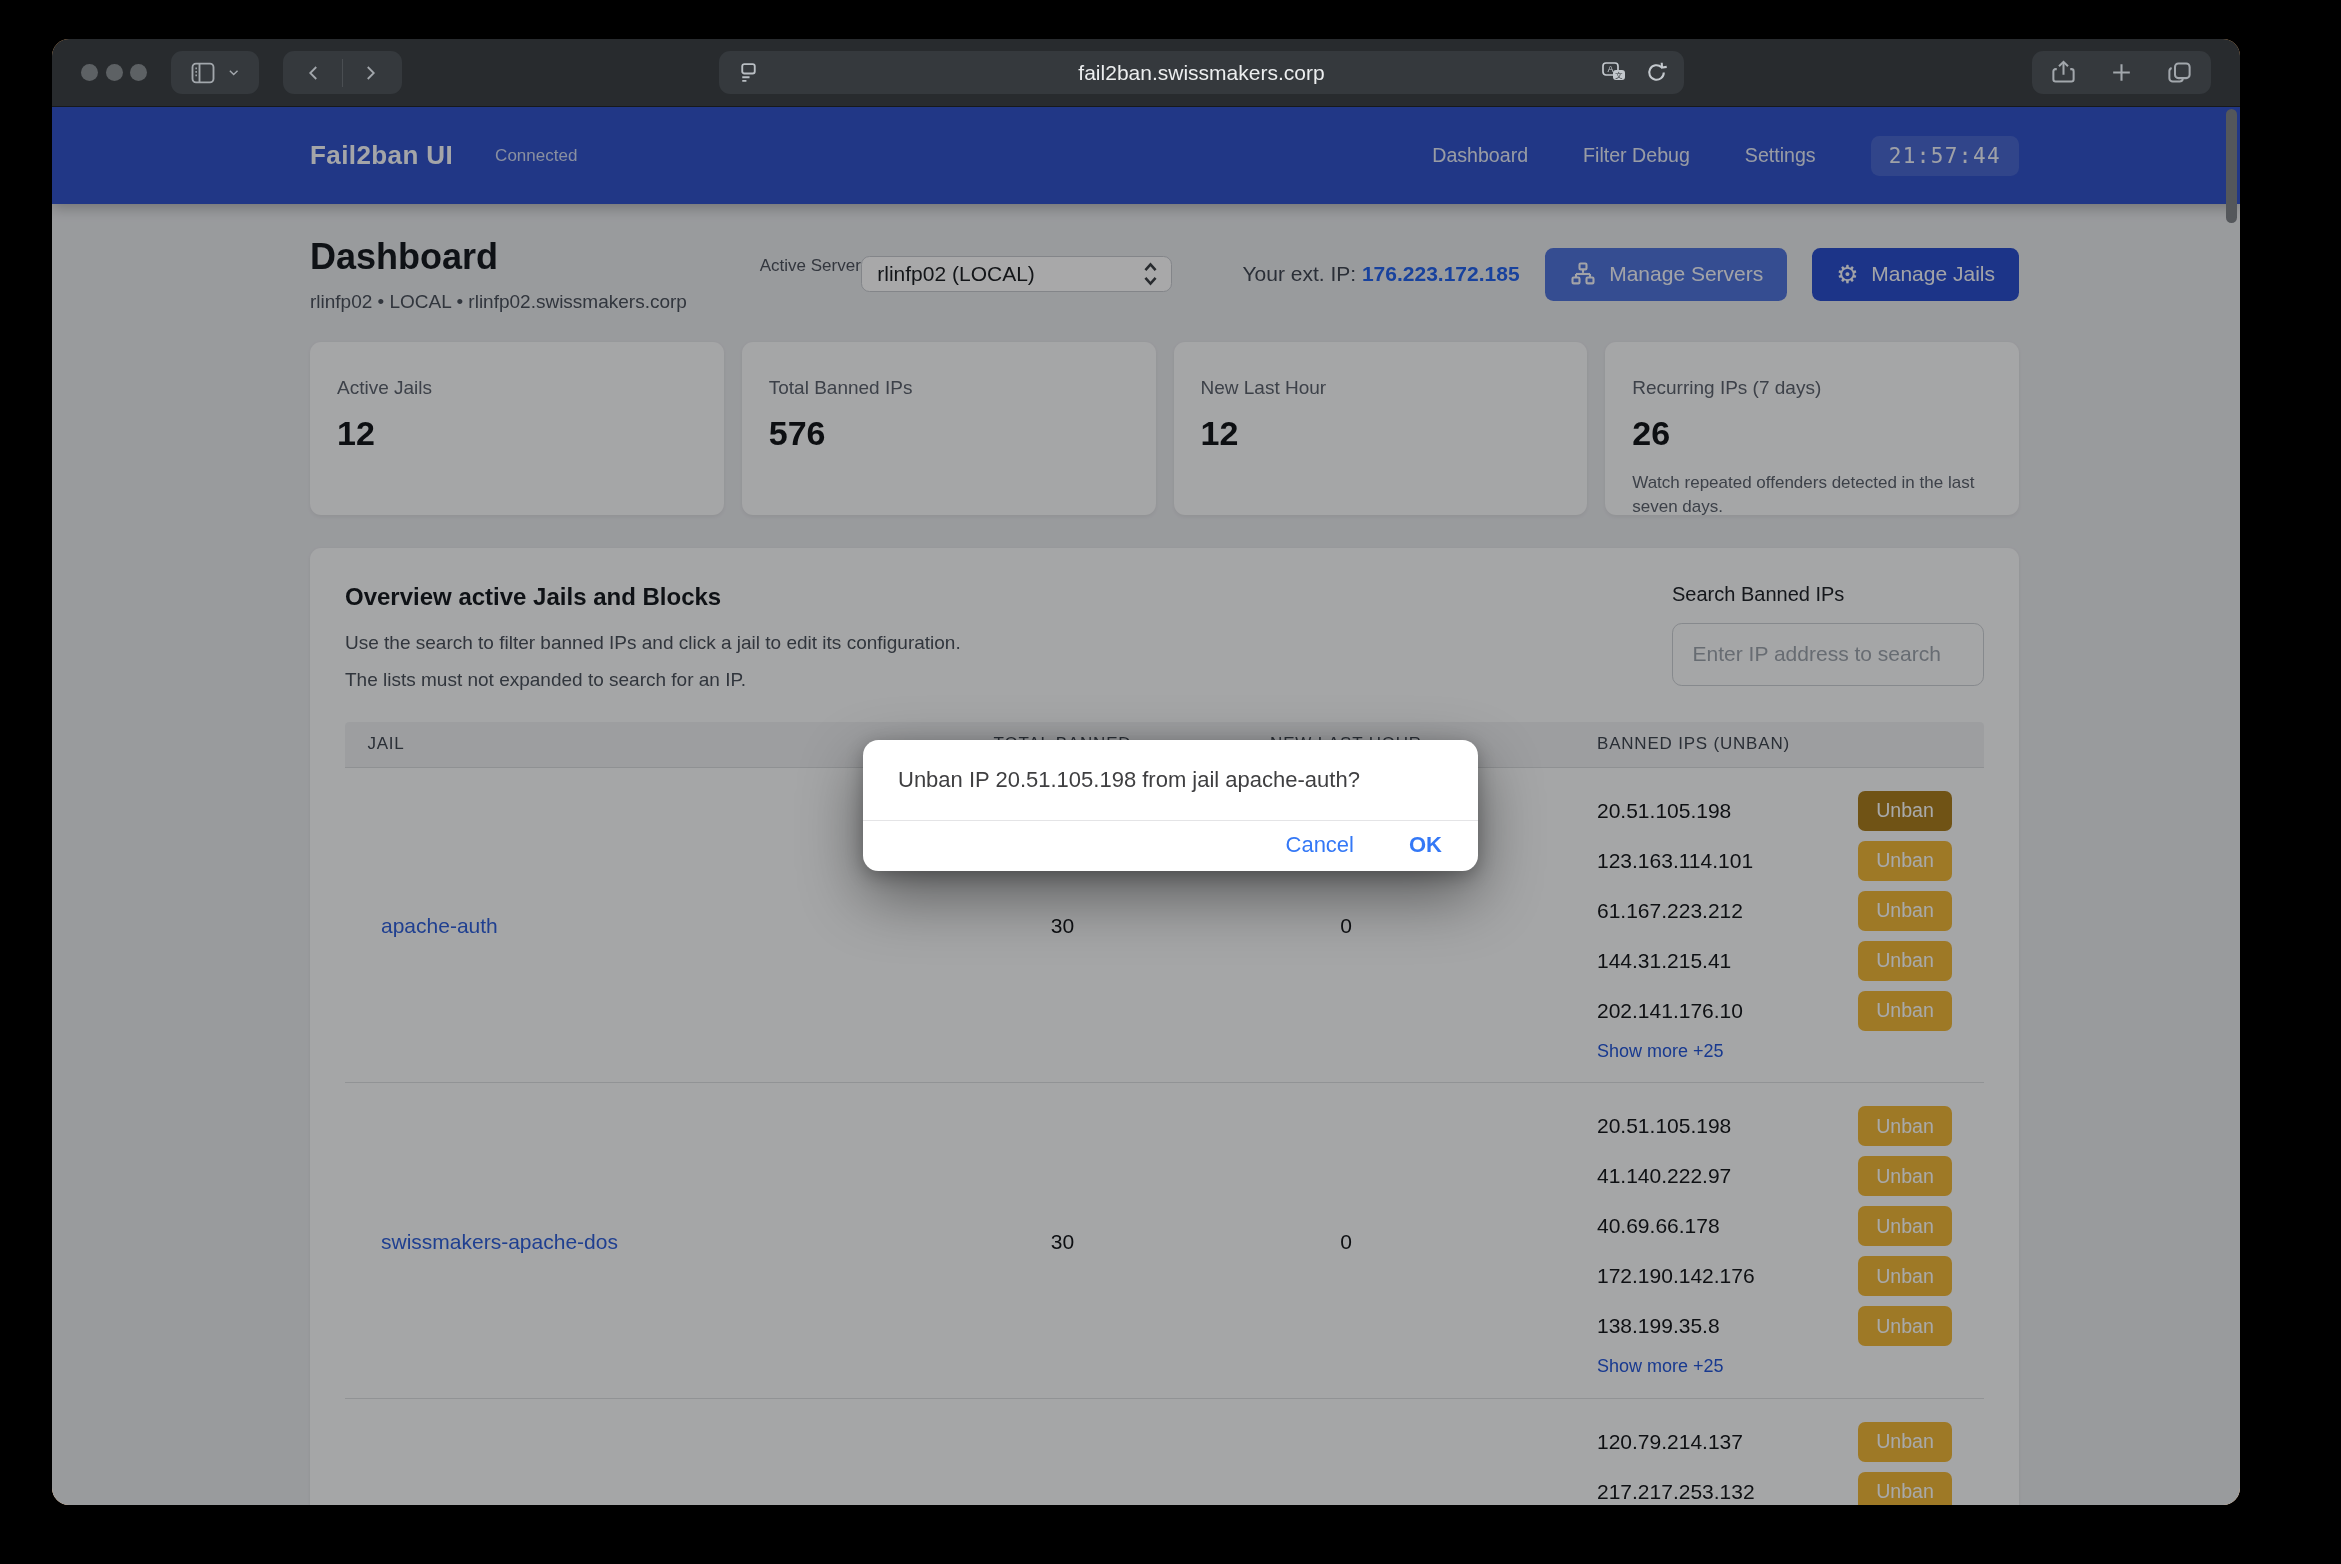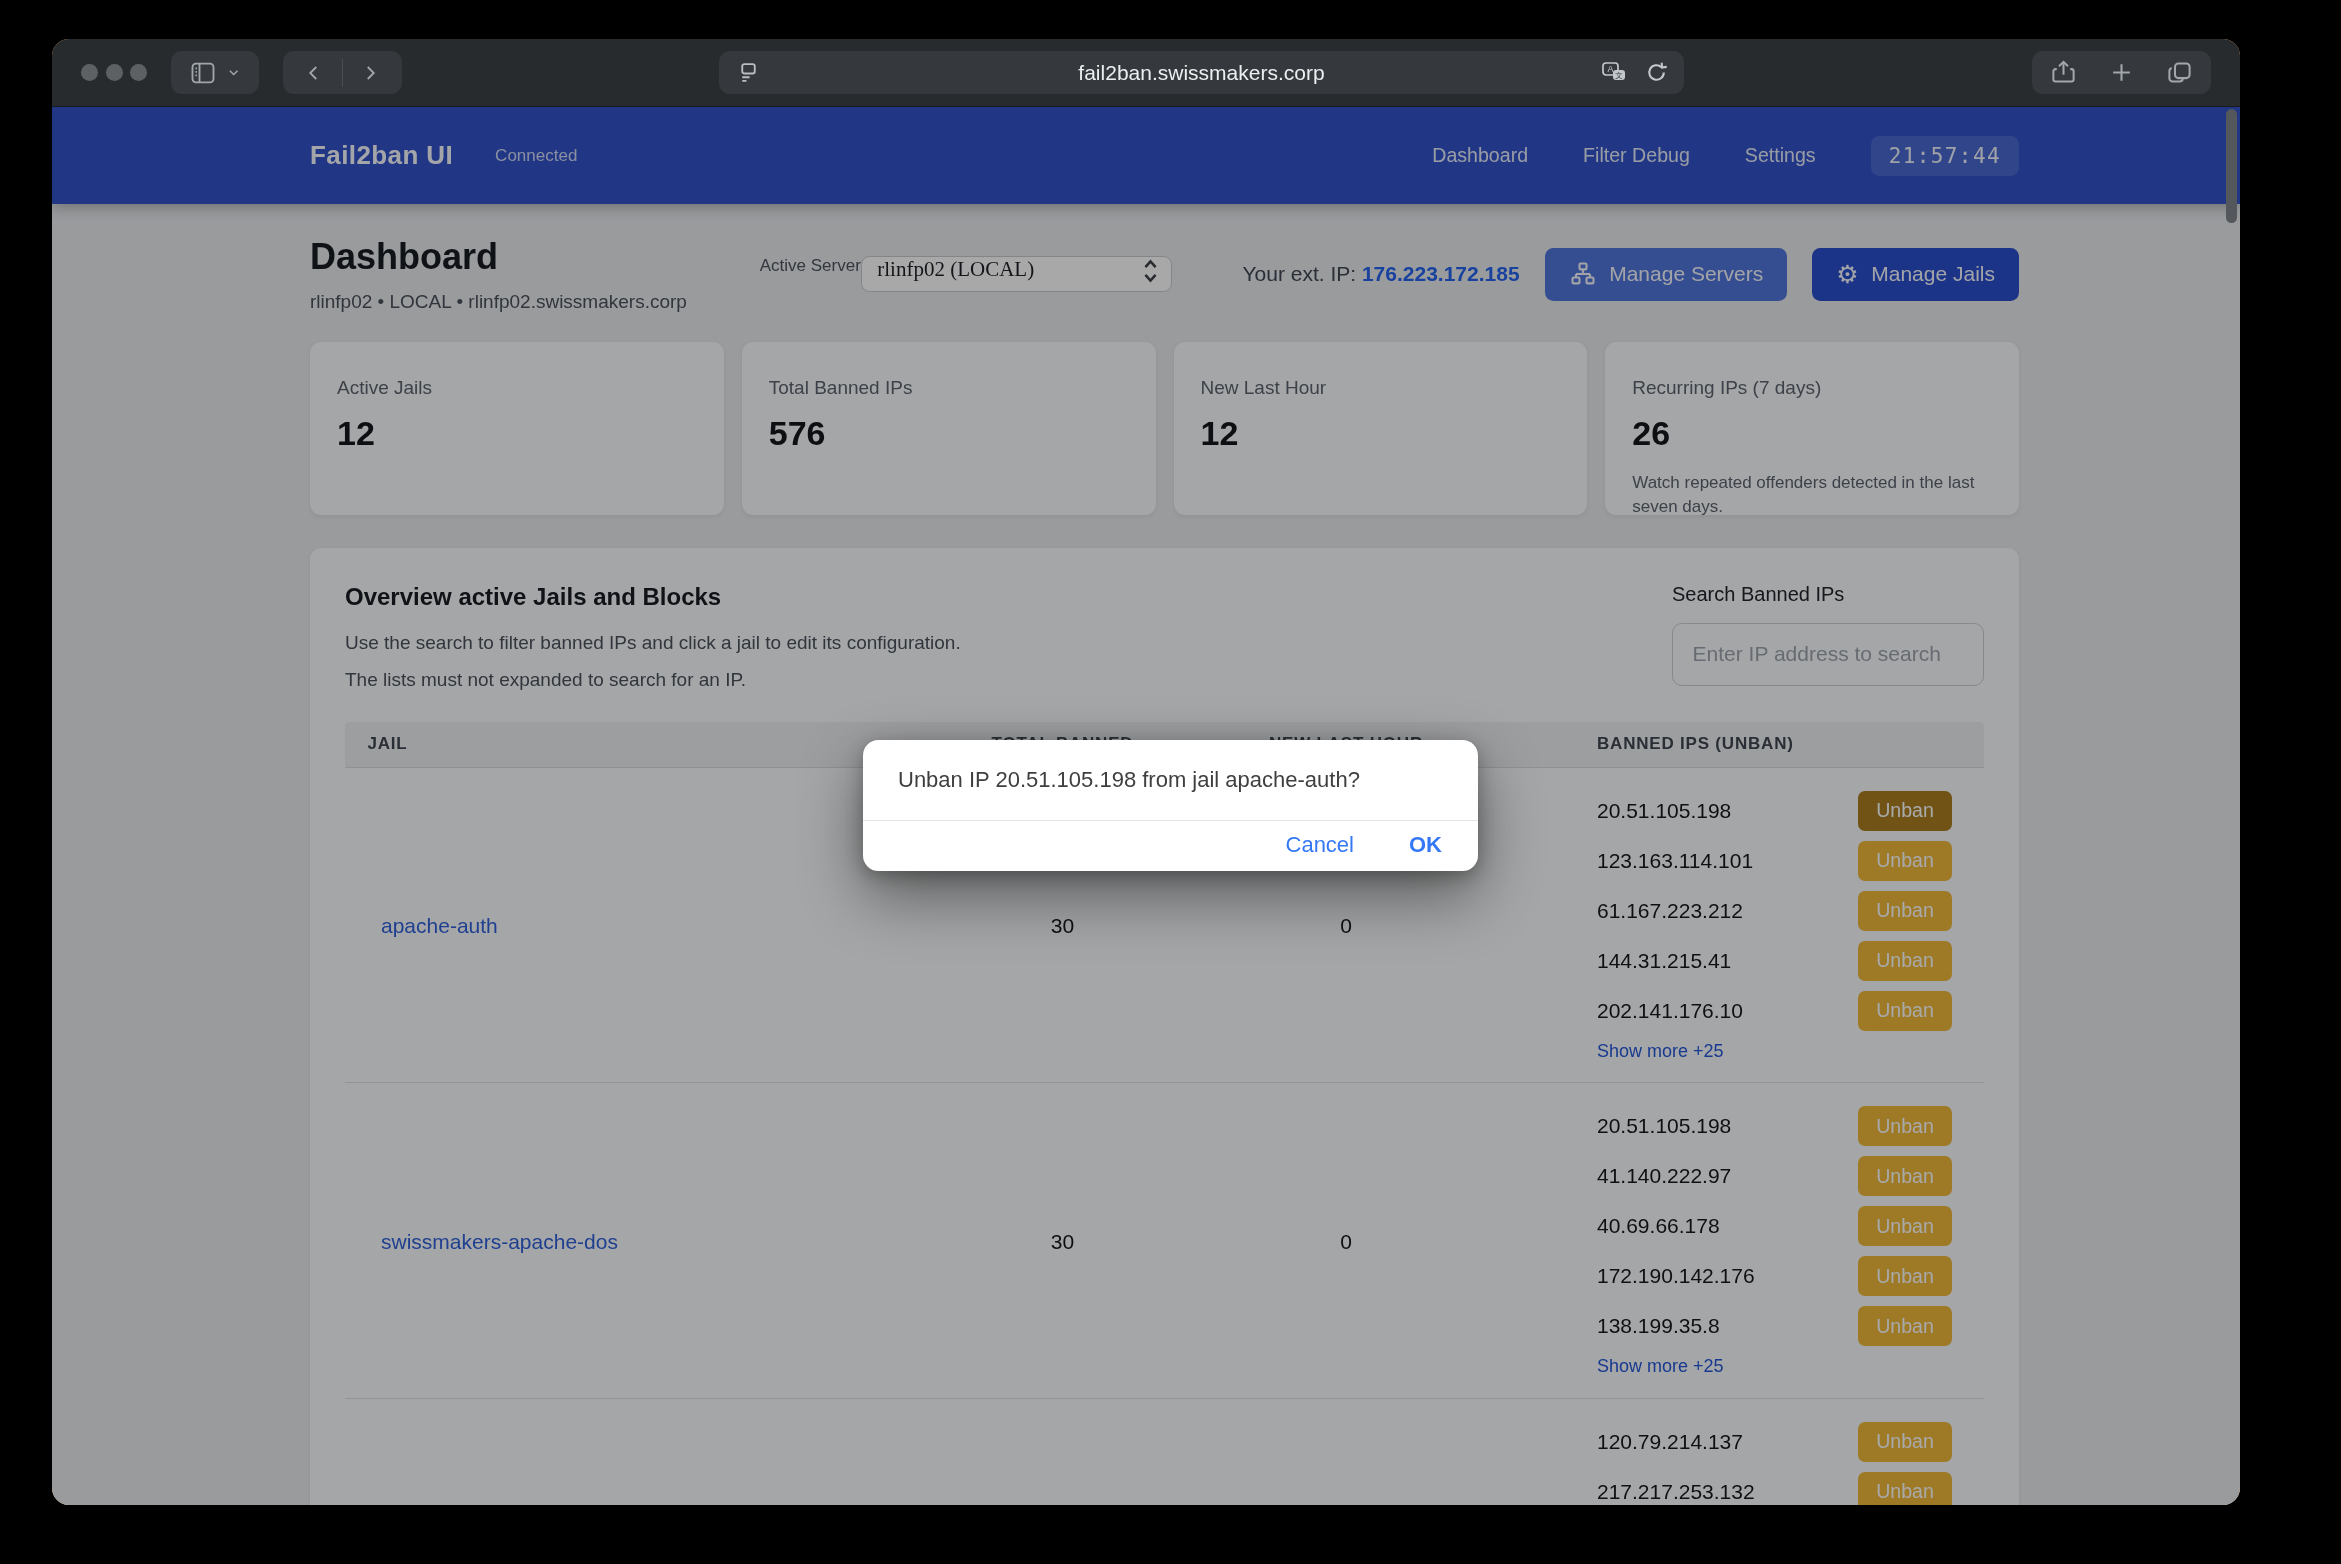--- a/index.html
+++ b/index.html
@@ -41,21 +41,21 @@
   .clock{font-family:"DejaVu Sans Mono",monospace;font-size:21px;color:#eef1fa;background:rgba(255,255,255,.12);
     border-radius:8.4px;padding:8px 18px;letter-spacing:1.4px;}
 
   .page-header{display:flex;align-items:center;margin-top:32px;}
   .title-block h1{margin:0;font-size:36px;font-weight:bold;color:#171b21;}
   .subtitle{margin-top:12.6px;font-size:19px;color:#4a515c;}
   .hdr-right{margin-left:auto;display:flex;align-items:center;gap:25px;}
   .as-group{display:flex;flex-direction:row;margin-right:5.6px;}
   .as-label{font-size:17px;color:#4c525d;margin-bottom:8.4px;}
   .select{width:311px;height:36px;border:1.4px solid #c3c7cd;border-radius:8.4px;background:#fbfbfc;
-    display:flex;padding:0 9.8px 0 15.4px;font-size:21px;color:#1d2025;font-family:Liberation Serif, serif;}
+    display:flex;align-items:center;padding:0 9.8px 0 15.4px;font-size:21px;color:#1d2025;}
   .select .stepper{margin-left:auto;color:#3c4046;}
   .extip{font-size:21px;color:#3f4652;white-space:nowrap;margin-left:40px;}
   .extip b{color:#2563eb;font-weight:bold;}
   .btn{display:flex;align-items:center;gap:12.6px;height:53px;border-radius:8.4px;padding:0 24px;
     font-size:21px;color:#f2f4fa;font-weight:500;}
   .btn-servers{background:#5073d8;}
   .btn-jails{background:#2a4ecb;}
   .gear-glyph{font-size:25px;line-height:1;font-family:"DejaVu Sans",sans-serif;}
 
   .cards{display:grid;grid-template-columns:repeat(4,1fr);gap:18px;margin-top:29px;}
@@ -72,21 +72,21 @@
   .ph-left .d2{margin-top:15.4px;font-size:19px;color:#4a515c;}
   .search-group{margin-left:auto;width:312px;}
   .search-label{font-size:20px;font-weight:normal;color:#20242b;}
   .search-input{margin-top:17px;width:312px;height:63px;border:1.4px solid #c8ccd2;border-radius:9.8px;
     background:transparent;padding:0 19.6px;font-size:21px;color:#1d2025;outline:none;font-family:"Liberation Sans",sans-serif;}
   .search-input::placeholder{color:#9aa1ab;}
 
   .tbl{margin-top:31px;}
   .thead{display:grid;grid-template-columns:602px 231px 336px 1fr;height:46px;align-items:center;
     background:#eaecef;border-bottom:1.4px solid #d5d8dc;border-radius:4.2px 4.2px 0 0;}
-  .th{font-size:17px;font-weight:bold;color:#3f4651;letter-spacing:0.8px;}
+  .th{font-size:17px;font-weight:normal;color:#3f4651;letter-spacing:0.8px;}
   .th.c1{padding-left:22.4px;} .th.c2,.th.c3{text-align:center;} .th.c4{padding-left:83px;}
   .jail-block{display:grid;grid-template-columns:602px 231px 336px 1fr;padding:18px 0 15.4px 0;}
   .jail-block + .jail-block{border-top:1.4px solid #d9dcdf;}
   .jail-name-cell{display:flex;align-items:center;padding-left:36px;}
   .jail-name-cell a{font-size:21px;color:#2f5fd7;text-decoration:none;}
   .num-cell{display:flex;align-items:center;justify-content:center;font-size:21px;color:#14171c;}
   .ips-cell{padding-left:83px;padding-right:32px;}
   .ip-row{display:flex;align-items:center;justify-content:space-between;height:50px;}
   .ip{font-size:21px;color:#15181d;}
   .unban{width:94px;height:40px;border-radius:7px;background:#ecb53a;color:#fbfcfd;font-size:19.6px;

